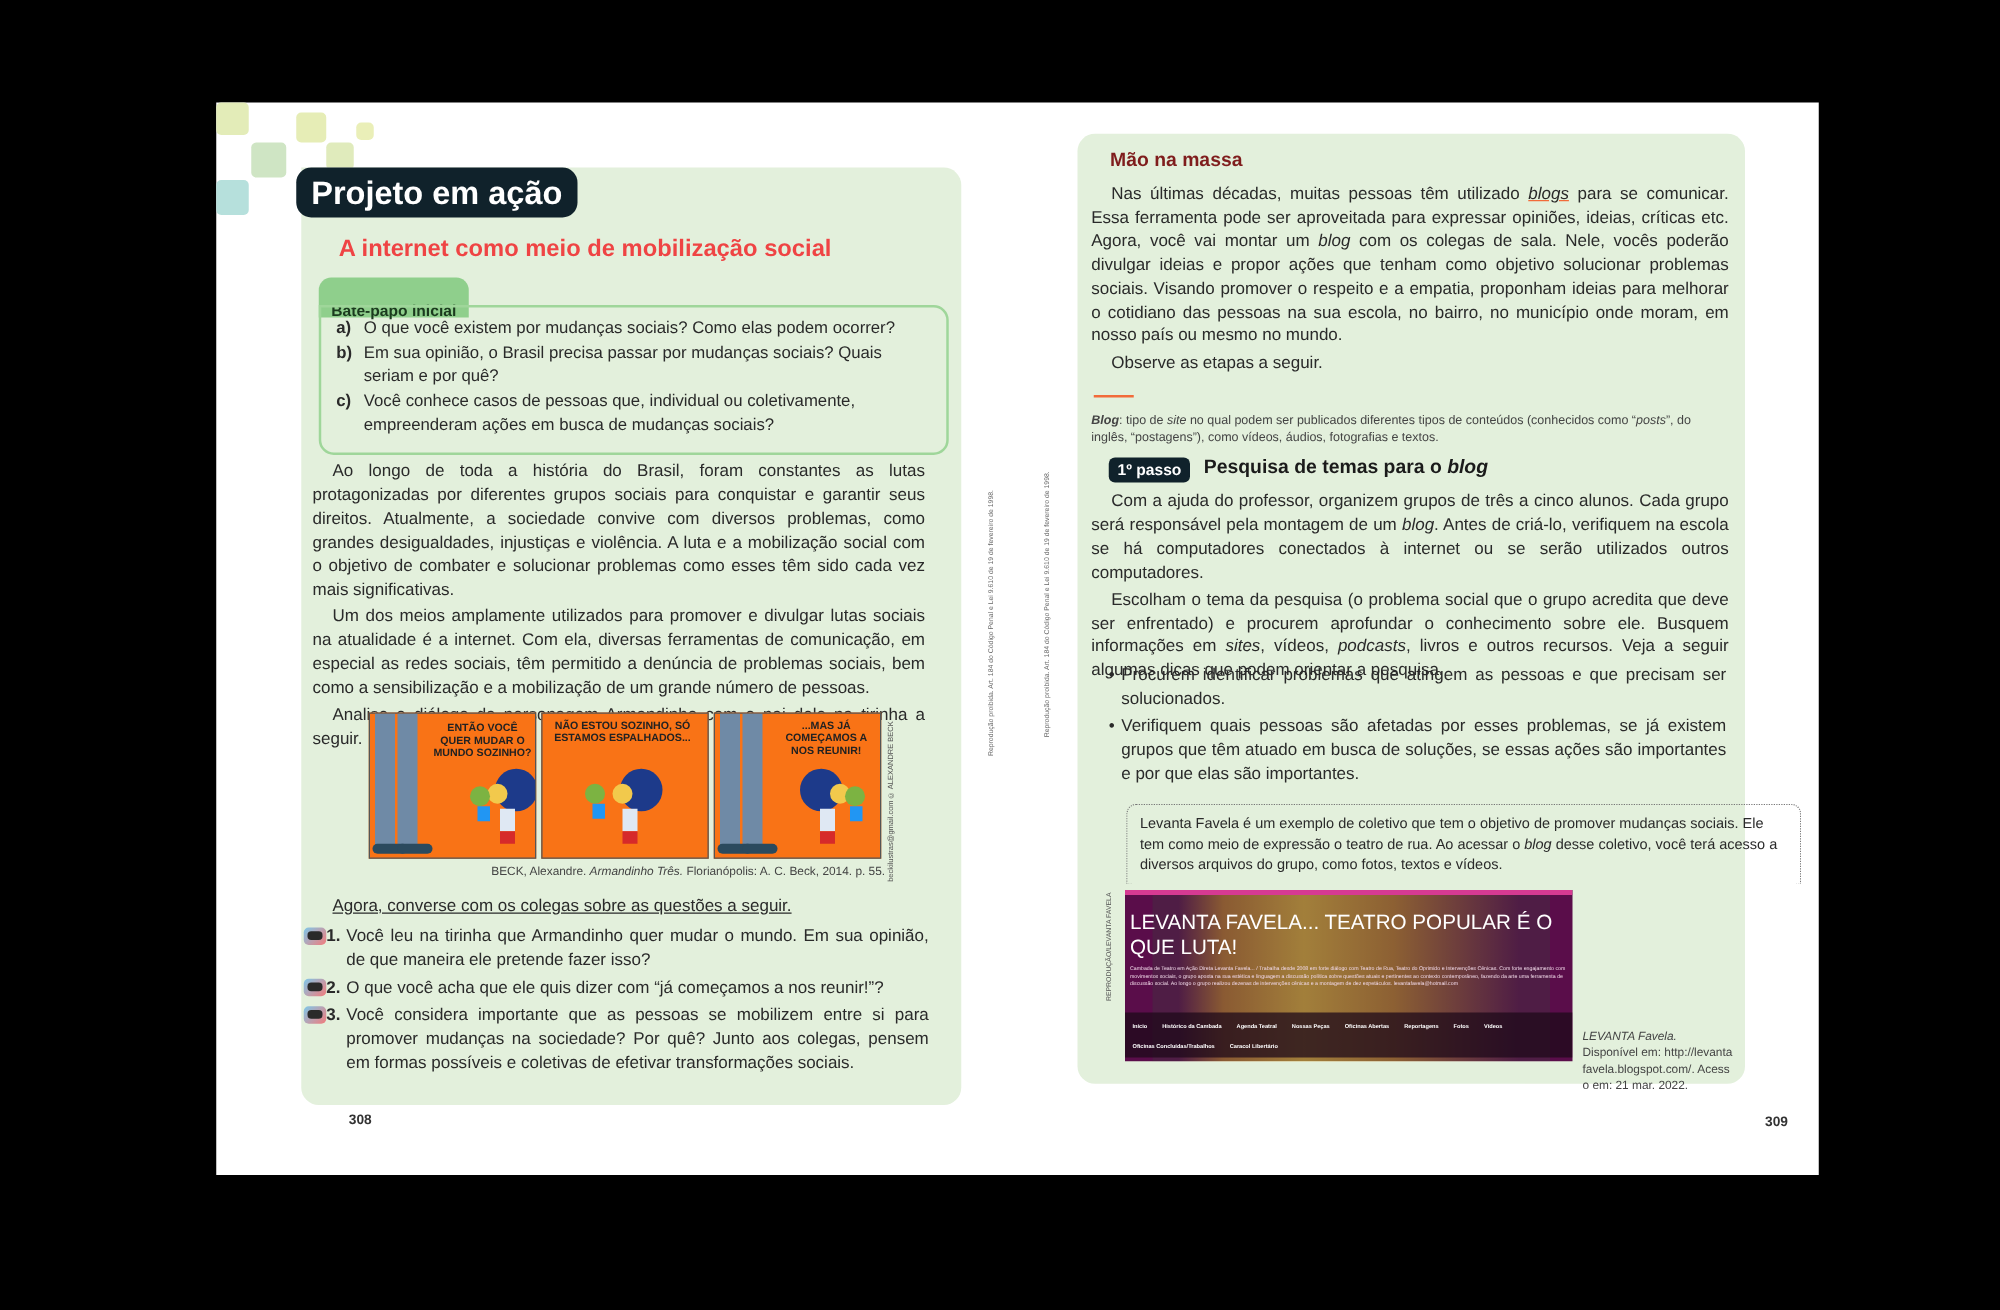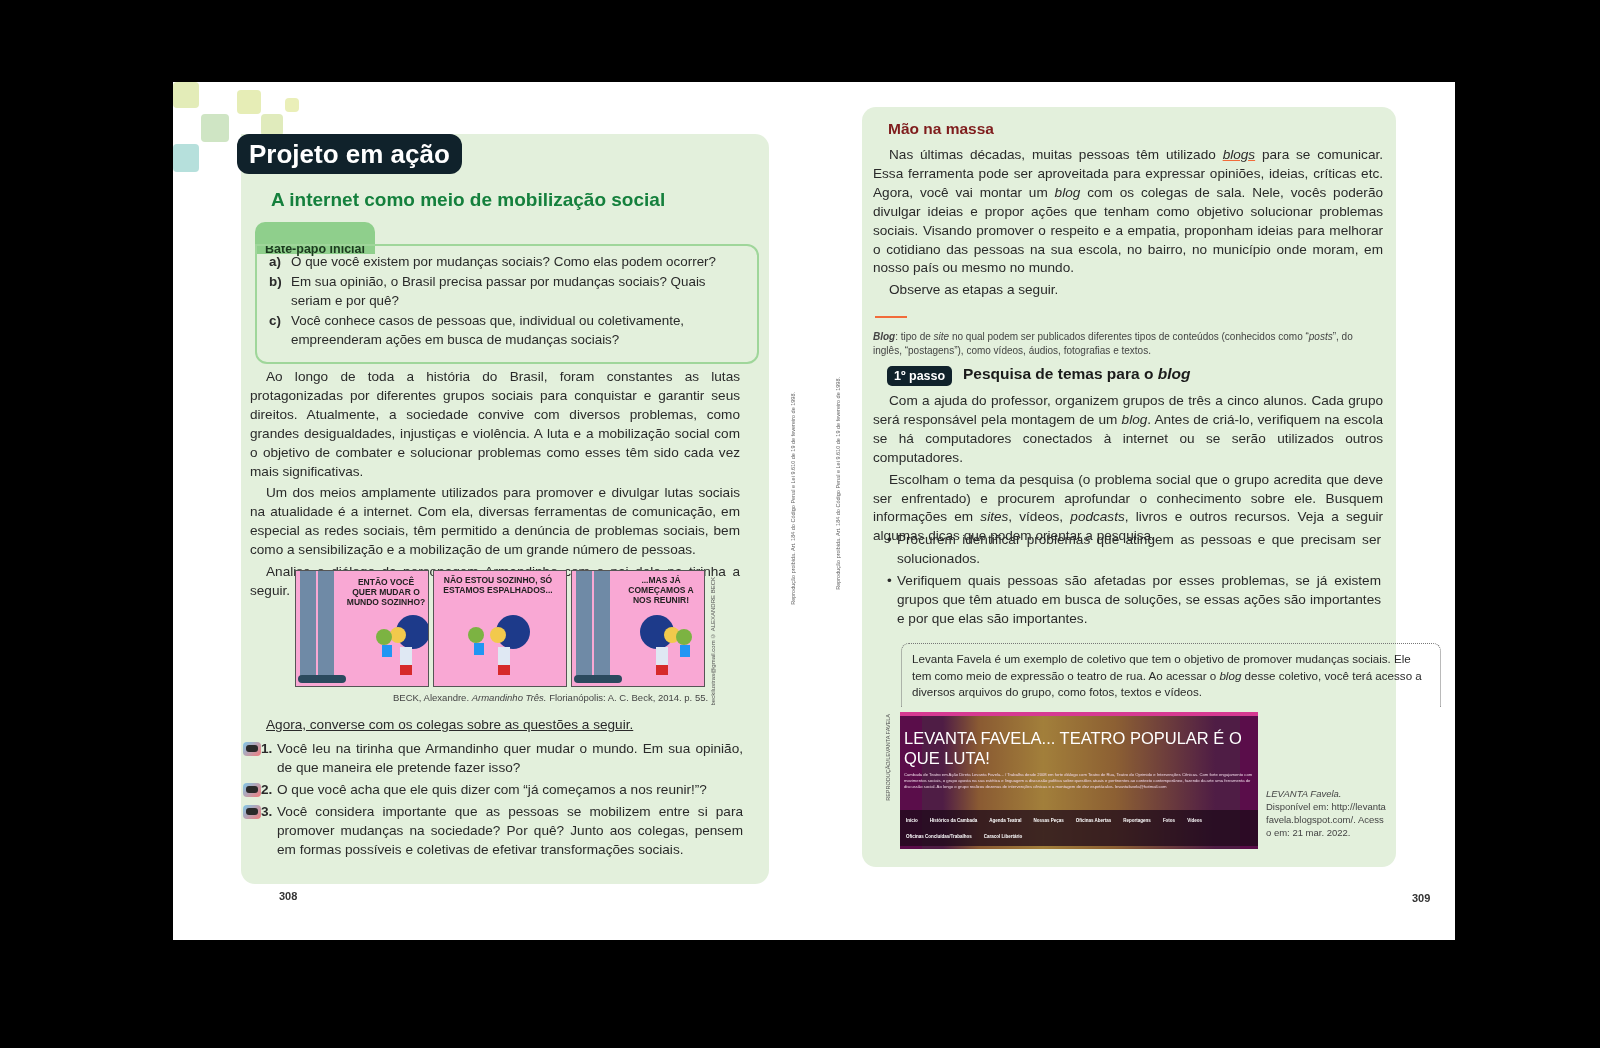--- a/index.html
+++ b/index.html
@@ -7,32 +7,32 @@
   body { font-family: "Liberation Sans", "DejaVu Sans", sans-serif; color: #2a2a2a; position: relative; }
 
   .spread { position: absolute; left: 173px; top: 82px; width: 1282px; height: 858px; background: #fff; }
 
   
   .sq { position: absolute; border-radius: 4px; }
 
   .page-left-panel { position: absolute; left: 68px; top: 52px; width: 528px; height: 750px; background: #e3f0dc; border-radius: 0 14px 14px 14px; }
   .title-tab { position: absolute; left: 64px; top: 52px; height: 40px; padding: 0 12px; background: #10222b; color: #fff; font-size: 26px; font-weight: bold; line-height: 40px; border-radius: 12px 12px 12px 12px; }
 
-  .subtitle { position: absolute; left: 98px; top: 107px; font-size: 19px; font-weight: bold; color: #15803d; }
+  .subtitle { position: absolute; left: 98px; top: 107px; font-size: 19px; font-weight: bold; color: #ef4444; }
 
   .bp-tab { position: absolute; left: 82px; top: 140px; height: 22px; padding: 16px 10px; background: #8fcf8c; color: #1b3a1e; font-size: 12.5px; font-weight: bold; line-height: 22px; border-radius: 10px 10px 0 0; }
   .bp-box { position: absolute; left: 82px; top: 162px; width: 504px; height: 120px; border: 2px solid #9fd69a; border-radius: 0 12px 12px 12px; padding: 6px 12px 6px 12px; }
   .bp-item { display: flex; font-size: 13.4px; line-height: 19px; margin-bottom: 1px; }
   .bp-item .lt { font-weight: bold; width: 22px; flex: none; }
 
   .body-text { position: absolute; font-size: 13.6px; line-height: 18.9px; text-align: justify; color: #2a2a2a; }
   .body-text p { text-indent: 16px; margin-bottom: 3px; }
 
   .comic { position: absolute; left: 122px; top: 488px; width: 410px; height: 117px; display: flex; gap: 4px; }
-  .panel { flex: 1; background: #f9a8d4; border: 1.5px solid #555; position: relative; overflow: hidden; }
+  .panel { flex: 1; background: #f97316; border: 1.5px solid #555; position: relative; overflow: hidden; }
   .balloon { position: absolute; font-size: 8.5px; font-weight: bold; text-align: center; line-height: 10px; color: #222; }
   .leg { position: absolute; bottom: 6px; width: 16px; height: 110px; background: #6f8aa6; }
   .shoe { position: absolute; bottom: 3px; width: 28px; height: 8px; background: #2b4a5e; border-radius: 6px; }
   .kid-head { position: absolute; width: 34px; height: 34px; background: #1d3a8a; border-radius: 50%; }
   .kid-face { position: absolute; width: 16px; height: 16px; background: #f2c94c; border-radius: 50%; }
   .kid-body { position: absolute; width: 12px; height: 18px; background: #dfe8f3; }
   .kid-pants { position: absolute; width: 12px; height: 10px; background: #d62a2a; }
   .plant { position: absolute; width: 16px; height: 16px; background: #7cb342; border-radius: 50%; }
   .pot { position: absolute; width: 10px; height: 12px; background: #2196f3; }
   .comic-credit-v { position: absolute; left: 537px; top: 495px; writing-mode: vertical-rl; transform: rotate(180deg); font-size: 6px; color: #555; }
@@ -67,21 +67,21 @@
   .blog-shot .topbar { position: absolute; left: 0; top: 0; width: 100%; height: 4px; background: #d63a92; }
   .blog-shot .overlay { position: absolute; left: 22px; top: 4px; width: 318px; height: 133px; background: rgba(60,60,60,0.35); }
   .blog-title { position: absolute; left: 4px; top: 16px; width: 354px; font-size: 16.5px; line-height: 20px; color: #fff; }
   .blog-desc { position: absolute; left: 4px; top: 60px; width: 350px; font-size: 4.2px; line-height: 6px; color: #f0d8e8; }
   .blog-nav { position: absolute; left: 0; top: 98px; width: 100%; height: 36px; background: rgba(30,10,25,0.75); padding: 4px 6px; display: flex; flex-wrap: wrap; gap: 2px 12px; }
   .blog-nav span { font-size: 4.5px; color: #fff; font-weight: bold; line-height: 14px; }
   .blog-credit-v { position: absolute; left: 712px; top: 632px; writing-mode: vertical-rl; transform: rotate(180deg); font-size: 5.5px; color: #555; }
 
   .blog-caption { position: absolute; left: 1093px; top: 705px; width: 120px; font-size: 9.5px; line-height: 13px; color: #444; }
 
-  em, .it { font-style: italic; }
+  em, .it { font-style: italic; margin-top: 36px; }
 </style>
 </head>
 <body>
 
 <div class="spread">
 
   <div class="sq" style="left:0;top:0;width:26px;height:26px;background:#e3ecb8;"></div>
   <div class="sq" style="left:28px;top:32px;width:28px;height:28px;background:#cfe5c4;"></div>
   <div class="sq" style="left:0;top:62px;width:26px;height:28px;background:#b6e0dc;"></div>
   <div class="sq" style="left:64px;top:8px;width:24px;height:24px;background:#e6edb6;"></div>

